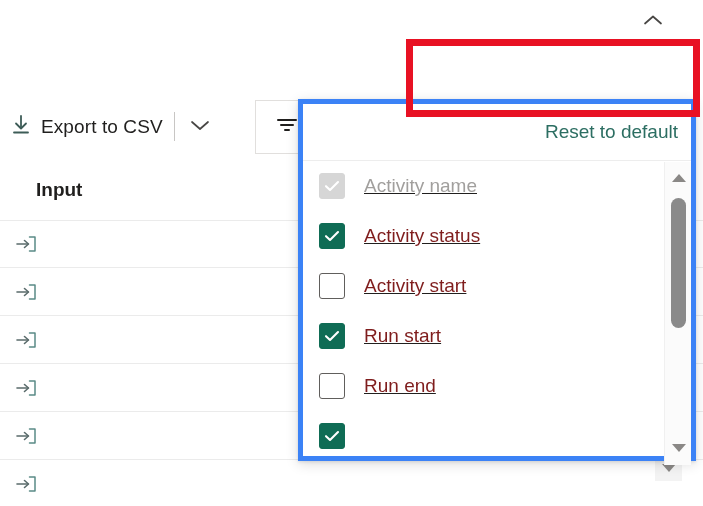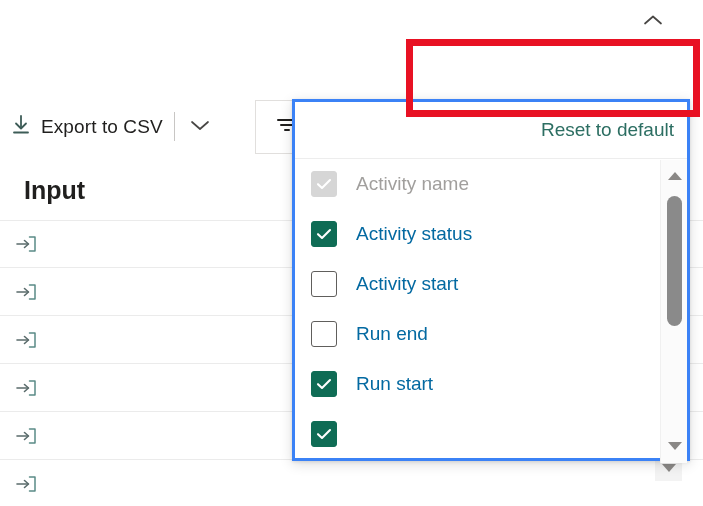--- a/index.html
+++ b/index.html
@@ -162,22 +162,22 @@
     left: 0;
     top: 0;
     width: 703px;
     height: 60px;
     border-bottom: 1px solid #ebebeb;
     display: flex;
     align-items: center;
   }
 
   .th-input {
-    margin-left: 24px;
-    font-size: 25px;
+    margin-left: 36px;
+    font-size: 19px;
     font-weight: bold;
     color: #201f1e;
   }
 
   .table-row {
     position: absolute;
     left: 0;
     width: 703px;
     height: 48px;
     border-bottom: 1px solid #ebebeb;
@@ -190,26 +190,26 @@
     margin-left: 16px;
     width: 22px;
     height: 22px;
     display: flex;
     align-items: center;
   }
 
   
   .panel {
     position: absolute;
-    left: 292px;
+    left: 298px;
     top: 99px;
     width: 398px;
     height: 362px;
     background: #ffffff;
-    border: 3px solid #3b82f6;
+    border: 5px solid #3b82f6;
     box-sizing: border-box;
     box-shadow: 0 3px 12px rgba(0,0,0,0.14), 0 1px 3px rgba(0,0,0,0.10);
     z-index: 30;
   }
 
   .panel-header {
     position: relative;
     height: 57px;
     border-bottom: 1px solid #ededed;
     display: flex;
@@ -232,20 +232,21 @@
     overflow: hidden;
   }
 
   .opt-row {
     height: 50px;
     display: flex;
     align-items: center;
     padding-left: 16px;
     box-sizing: border-box;
     cursor: pointer;
+    text-decoration: underline;
   }
 
   .cbx {
     width: 26px;
     height: 26px;
     border-radius: 3px;
     box-sizing: border-box;
     display: flex;
     align-items: center;
     justify-content: center;
@@ -263,21 +264,21 @@
   }
 
   .cbx.disabled {
     border: 1px solid #d6d6d6;
     background: #d6d6d6;
   }
 
   .opt-label {
     margin-left: 19px;
     font-size: 19px;
-    color: #0369a1;
+    color: #7f1d1d;
     white-space: nowrap;
   }
 
   .opt-label.dim {
     color: #a19f9d;
   }
 
   
   .panel-sb {
     position: absolute;
@@ -498,31 +499,31 @@
         </span>
         <span class="opt-label">Activity status</span>
       </div>
 
       <div class="opt-row">
         <span class="cbx unchecked"></span>
         <span class="opt-label">Activity start</span>
       </div>
 
       <div class="opt-row">
-        <span class="cbx unchecked"></span>
-        <span class="opt-label">Run end</span>
-      </div>
-
-      <div class="opt-row">
         <span class="cbx checked">
           <svg width="16" height="12" viewBox="0 0 16 12">
             <path d="M2 6.2 L6 10 L14 2" stroke="#ffffff" stroke-width="2.1" fill="none" stroke-linecap="round" stroke-linejoin="round"></path>
           </svg>
         </span>
         <span class="opt-label">Run start</span>
+      </div>
+
+      <div class="opt-row">
+        <span class="cbx unchecked"></span>
+        <span class="opt-label">Run end</span>
       </div>
 
       <div class="opt-row">
         <span class="cbx checked">
           <svg width="16" height="12" viewBox="0 0 16 12">
             <path d="M2 6.2 L6 10 L14 2" stroke="#ffffff" stroke-width="2.1" fill="none" stroke-linecap="round" stroke-linejoin="round"></path>
           </svg>
         </span>
       </div>
     </div>

